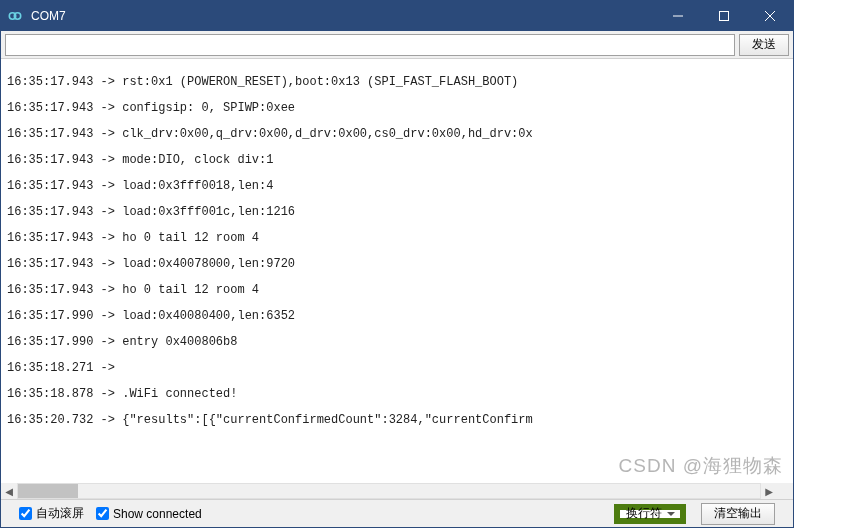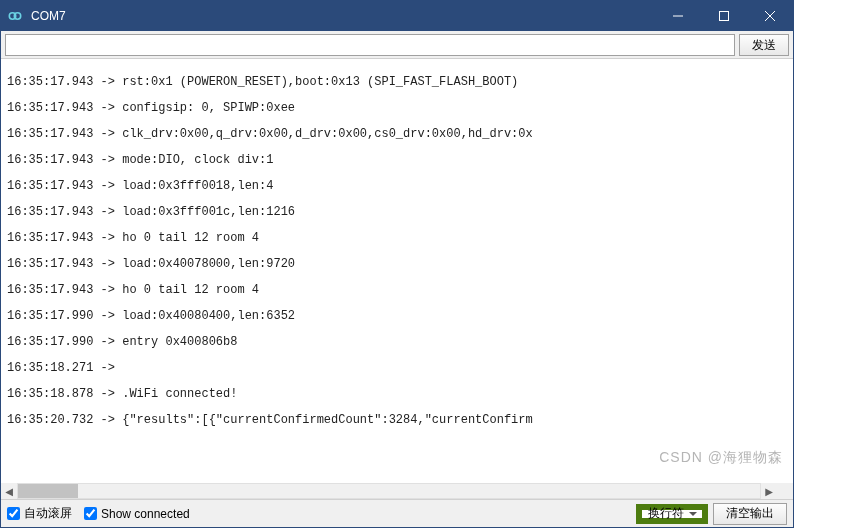--- a/index.html
+++ b/index.html
@@ -4,38 +4,38 @@
 <style>
   * { box-sizing: border-box; margin: 0; padding: 0; }
   html, body { width: 865px; height: 528px; font-family: "Segoe UI", Arial, sans-serif; overflow: hidden; }
   .window { width: 794px; height: 528px; display: flex; flex-direction: column; border: 1px solid #2b4a7a; background: #fff; }
   .titlebar { height: 30px; background: #2b4a7a; color: #fff; display: flex; align-items: center; }
   .titlebar .icon { width: 28px; display: flex; align-items: center; justify-content: center; }
   .titlebar .title { flex: 1; font-size: 12px; padding-left: 2px; }
   .titlebar .winbtns { display: flex; height: 100%; }
   .winbtn { width: 46px; height: 100%; display: flex; align-items: center; justify-content: center; color: #fff; }
   .winbtn svg { stroke: #fff; }
-  .toolbar { height: 28px; background: #f0f0f0; display: flex; padding: 3px 4px; gap: 4px; border-bottom: 1px solid #d0d0d0; }
+  .toolbar { height: 28px; background: #f0f0f0; display: flex; align-items: center; padding: 3px 4px; gap: 4px; border-bottom: 1px solid #d0d0d0; }
   .toolbar input[type=text] { flex: 1; height: 22px; border: 1px solid #a0a0a0; padding: 0 4px; font-size: 12px; background: #fff; }
   .btn { height: 22px; border: 1px solid #a0a0a0; background: linear-gradient(#fdfdfd,#e8e8e8); font-size: 12px; padding: 0 12px; display: flex; align-items: center; cursor: default; }
   .output-wrap { flex: 1; position: relative; background: #fff; overflow: hidden; }
   .output { position: absolute; inset: 0 0 16px 0; overflow: hidden; padding: 2px 6px 0 6px; font-family: Consolas, "Courier New", monospace; font-size: 12px; line-height: 26px; color: #222; white-space: pre; }
   .hscroll { position: absolute; left: 0; right: 16px; bottom: 0; height: 16px; background: #f0f0f0; display: flex; align-items: center; }
   .hscroll .track { flex: 1; height: 16px; background: #f0f0f0; position: relative; border: 1px solid #e0e0e0; }
   .hscroll .thumb { position: absolute; left: 0; top: 0; bottom: 0; width: 60px; background: #c2c2c2; }
   .hscroll .arrow { width: 16px; height: 16px; display: flex; align-items: center; justify-content: center; font-size: 10px; color: #606060; background: #f0f0f0; }
   .corner { position: absolute; right: 0; bottom: 0; width: 16px; height: 16px; background: #f0f0f0; }
-  .statusbar { height: 28px; background: #f0f0f0; border-top: 1px solid #d0d0d0; display: flex; align-items: center; padding: 0 6px; font-size: 12px; gap: 5px; }
+  .statusbar { height: 28px; background: #f0f0f0; border-top: 1px solid #d0d0d0; display: flex; align-items: center; padding: 0 18px; font-size: 12px; gap: 15px; }
   .statusbar .left { display: flex; align-items: center; gap: 12px; }
   .statusbar .spacer { flex: 1; }
   .statusbar .combo { height: 20px; border: 6px solid #4d7c0f; background: #fff; font-size: 12px; padding: 0 18px 0 6px; position: relative; display: flex; align-items: center; min-width: 60px; }
   .statusbar .combo::after { content: ""; position: absolute; right: 5px; top: 50%; margin-top: -2px; border: 4px solid transparent; border-top-color: #555; }
   .chk { display: flex; align-items: center; gap: 4px; }
   .chk input { width: 13px; height: 13px; }
-  .watermark { position: absolute; right: 10px; bottom: 32px; color: rgba(120,120,120,0.55); font-size: 14px; font-family: sans-serif; letter-spacing: 1px; pointer-events: none; }
+  .watermark { position: absolute; right: 10px; bottom: 20px; color: rgba(120,120,120,0.55); font-size: 19px; font-family: sans-serif; letter-spacing: 1px; pointer-events: none; }
 </style>
 </head>
 <body>
 
 <div class="window">
 
   <div class="titlebar">
     <div class="icon">
       <svg width="14" height="14" viewBox="0 0 14 14">
           <circle cx="4.5" cy="7" r="3.2" fill="none" stroke="#6ad1e3" stroke-width="1.6"></circle>

